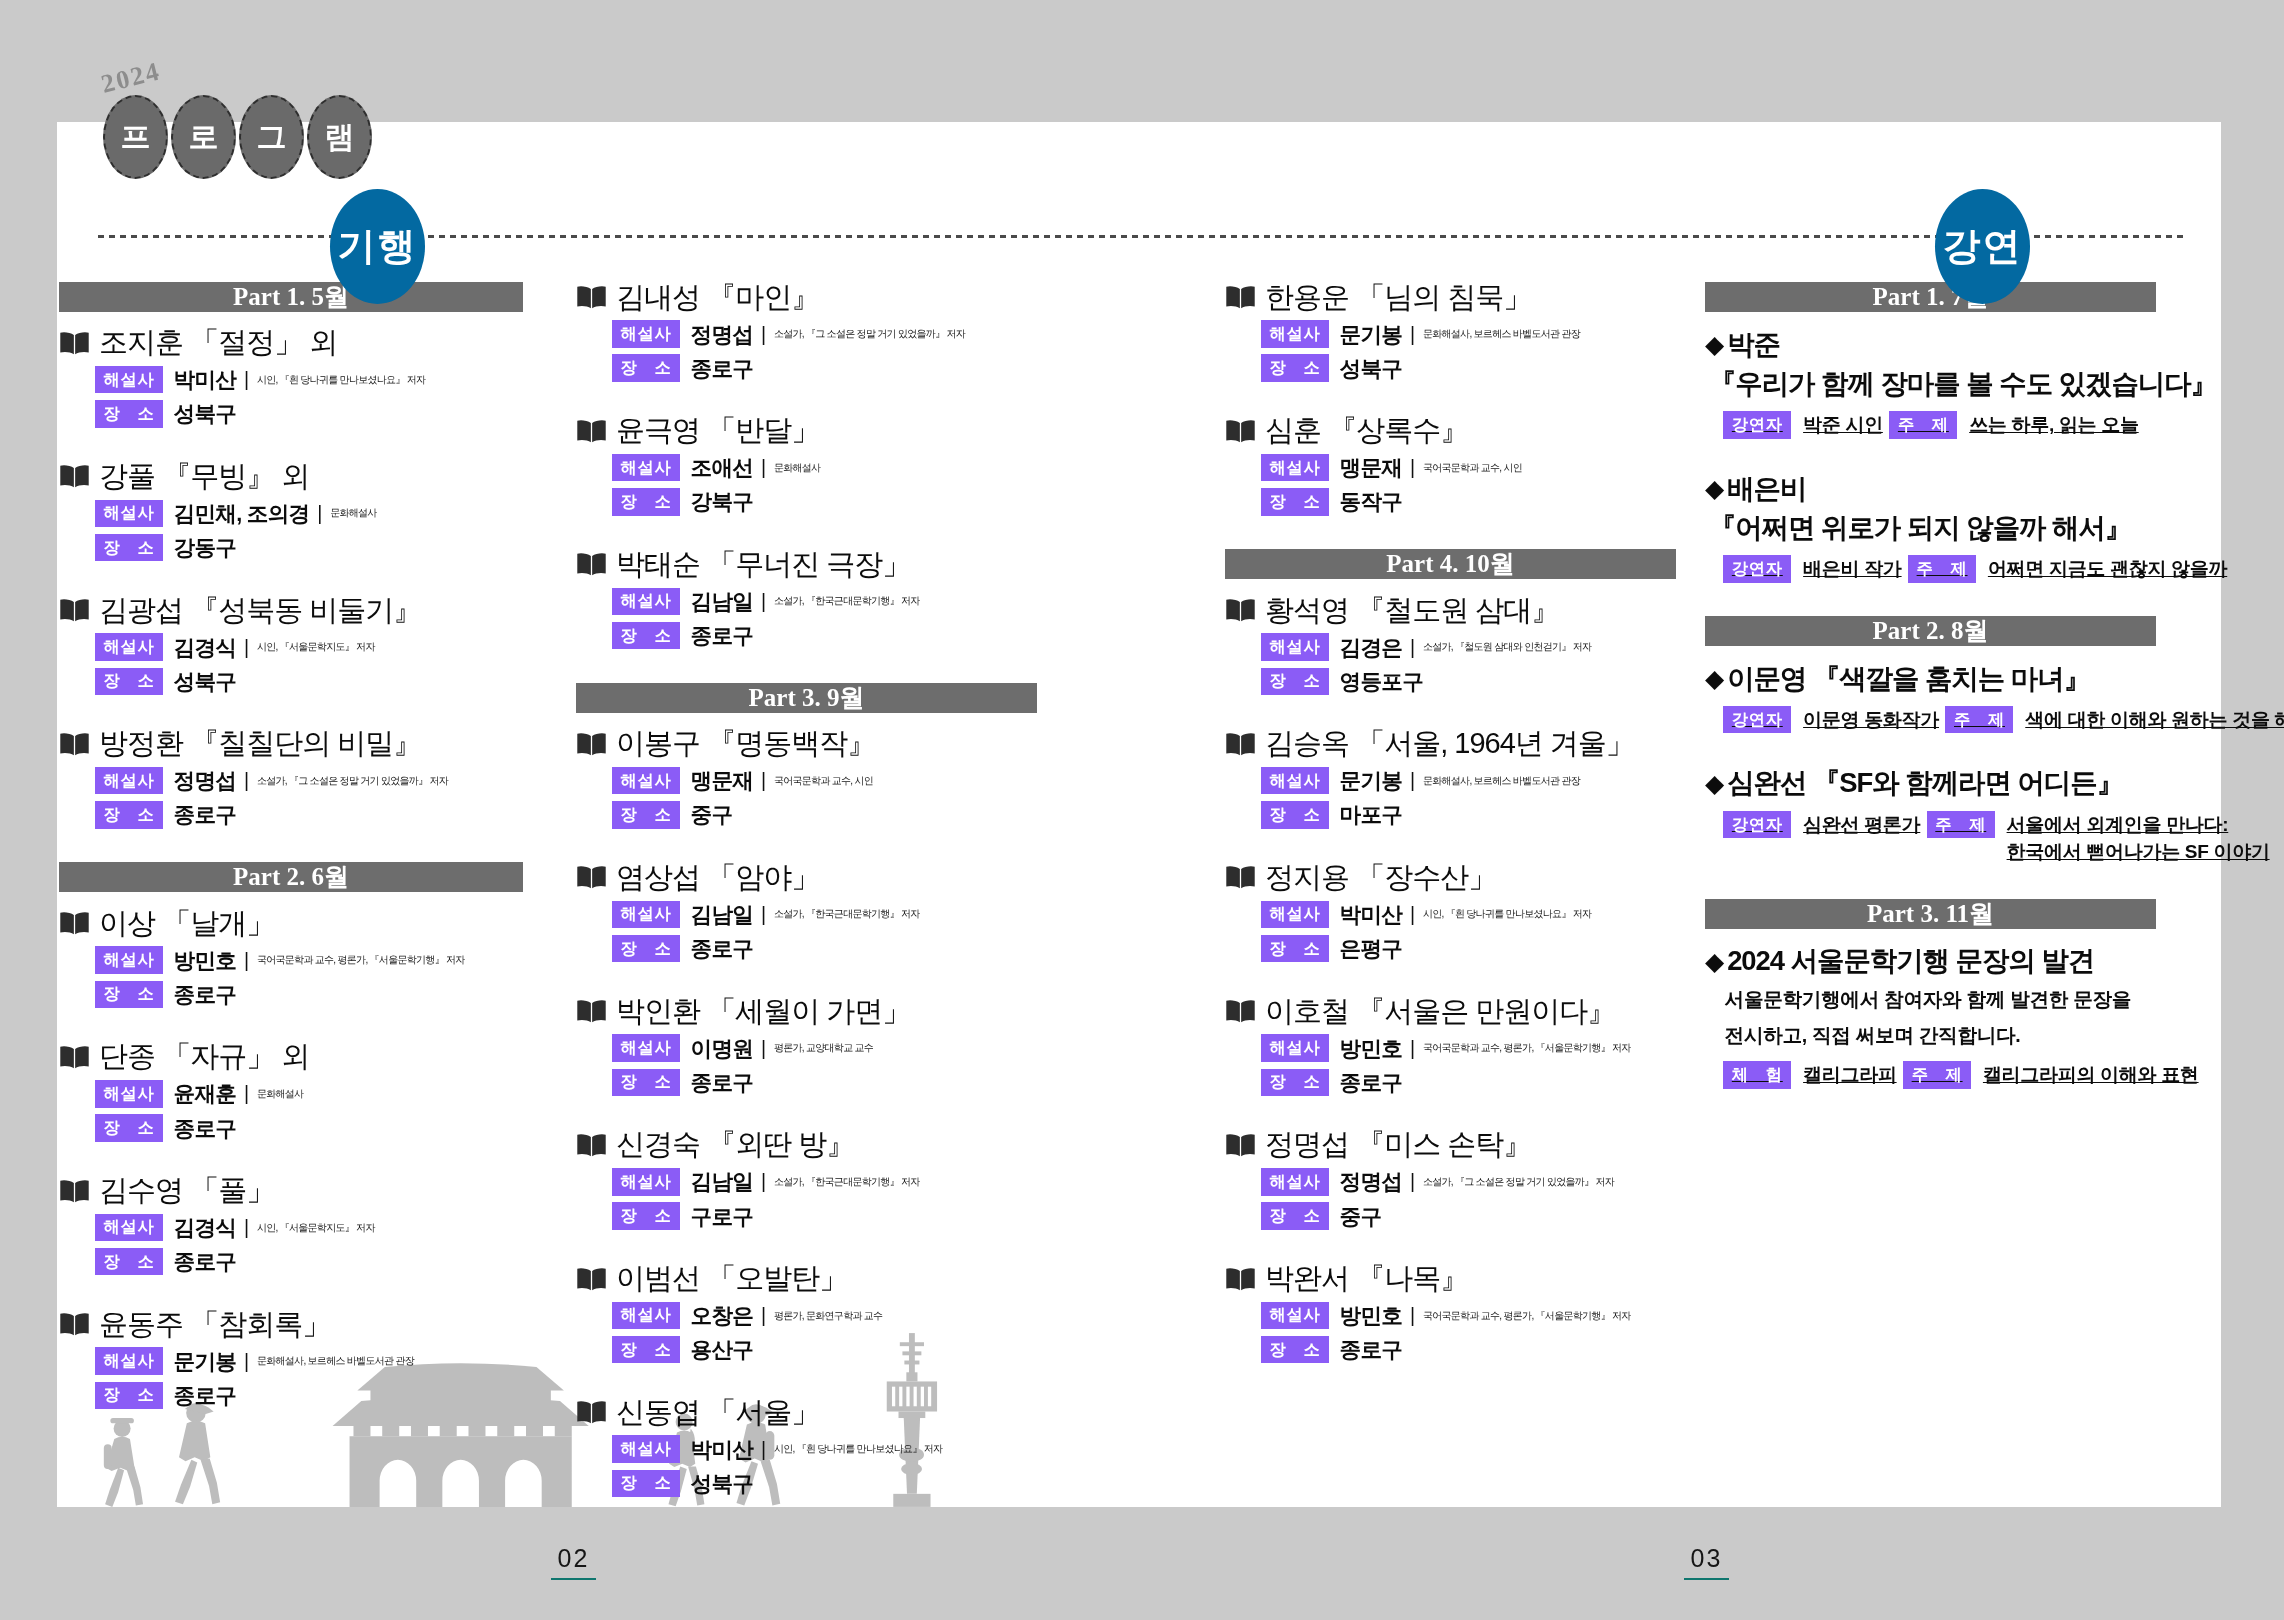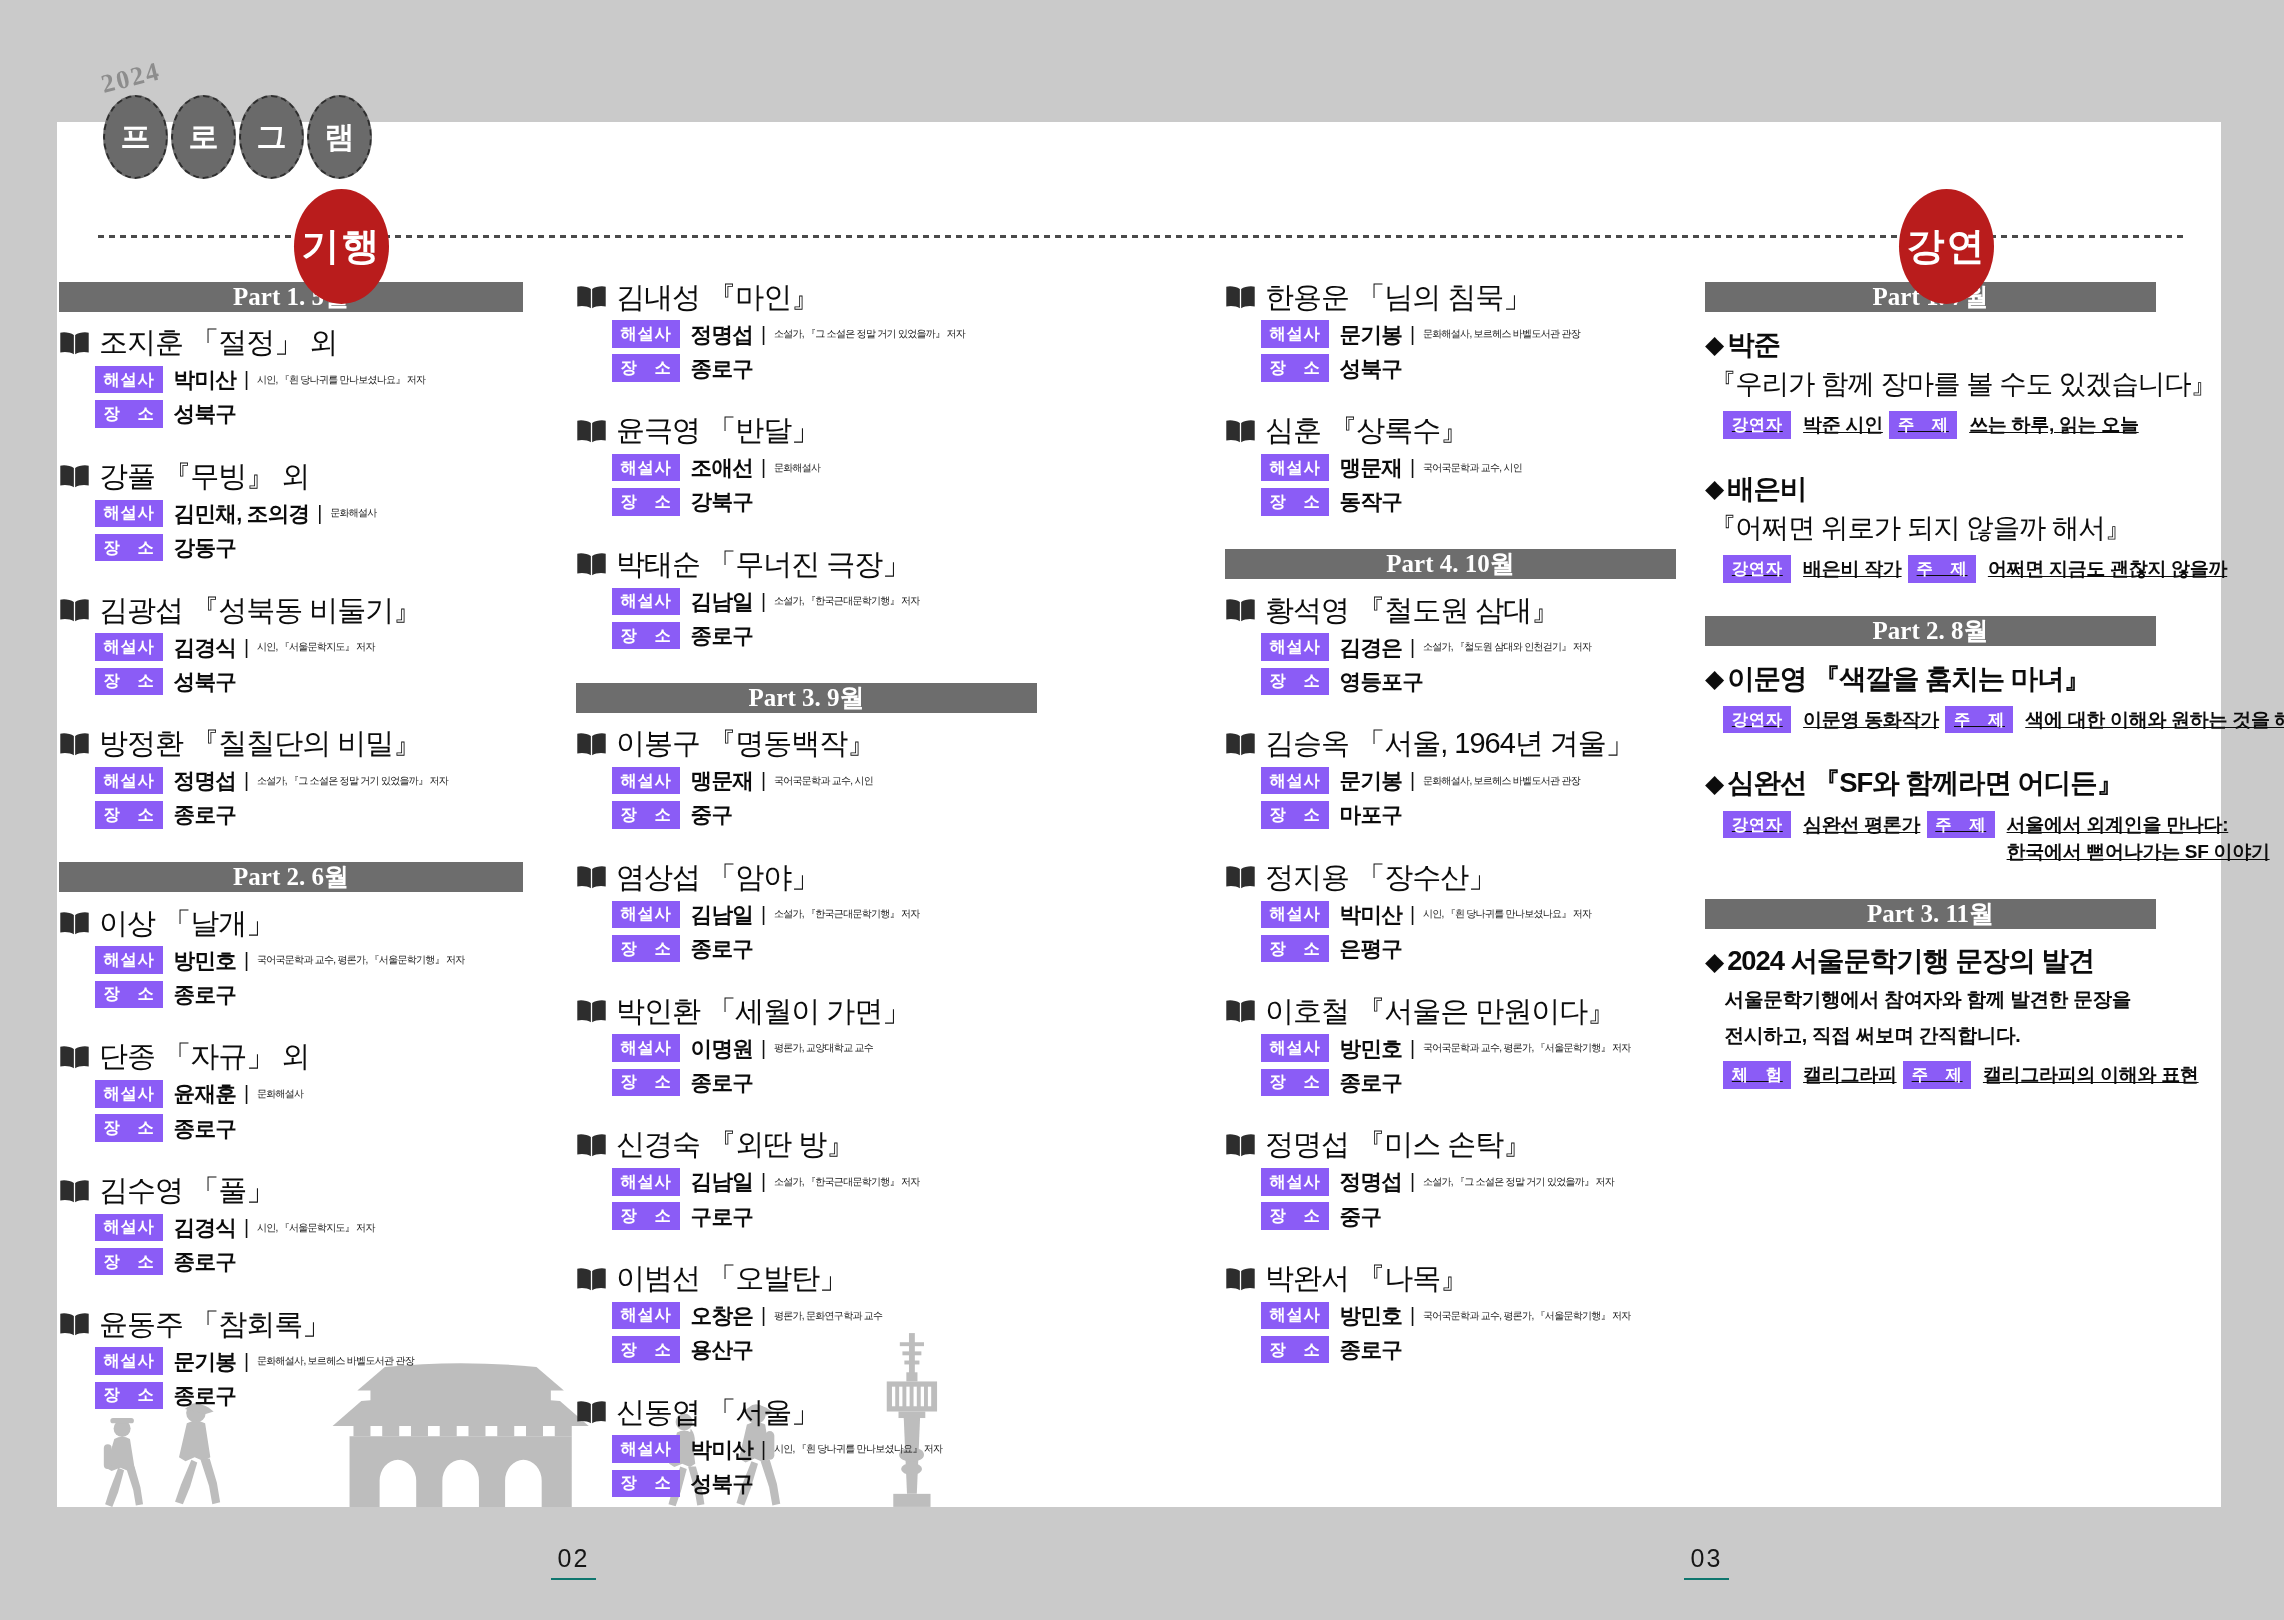--- a/index.html
+++ b/index.html
@@ -30,24 +30,24 @@
   }
   #pc0{left:103px;} #pc1{left:171px;} #pc2{left:239px;} #pc3{left:307px;}
 
   .dash-line {
     position:absolute; left:98px; top:235px; width:2087px; height:2.6px;
     background:repeating-linear-gradient(90deg,#4a4a4a 0 5.9px,transparent 5.9px 11px);
     z-index:1;
   }
   .section-badge {
     position:absolute; top:189px; width:95px; height:115px;
-    background:#b91c1c; border-radius:50%;
+    background:#0369a1; border-radius:50%;
     display:flex; align-items:center; justify-content:center;
     color:#fff; font-family:"Liberation Serif","DejaVu Serif",serif;
-    font-size:38px; font-weight:700; letter-spacing:2px; z-index:3;
+    font-size:38px; font-weight:700; letter-spacing:2px; z-index:3;margin-left:36px;
   }
   #tour-badge{left:294px;} #lecture-badge{left:1899px;}
 
   .col { position:absolute; top:282px; z-index:2; }
   #tour-col-0{left:59px;  width:464px;}
   #tour-col-1{left:576px; width:461px;}
   #tour-col-2{left:1225px;width:451px;}
   #lecture-col{left:1705px;width:451px;}
 
   .part-bar {
@@ -70,21 +70,21 @@
     display:flex; align-items:center; justify-content:center; flex:none;
   }
   .name { font-size:21.6px; font-weight:800; margin-left:10.5px; letter-spacing:-0.7px; }
   .sep  { font-size:19.6px; font-weight:400; margin:0 7.8px; color:#111; }
   .desc { font-size:10px; font-weight:400; color:#151515; letter-spacing:-0.7px; }
 
   .lecture { margin-bottom:33px; }
   .lec-heading { display:flex; align-items:center; height:34px; white-space:nowrap;
     font-size:27.4px; font-weight:800; letter-spacing:-1px; }
   .diamond { font-size:25px; margin-right:3.9px; }
-  .lec-heading2 { font-size:27.4px; font-weight:400; letter-spacing:-1px;
+  .lec-heading2 { font-size:27.4px; font-weight:700; letter-spacing:-1px;
     margin:5.2px 0 0 3.9px; height:34px; line-height:34px; white-space:nowrap; }
   .lec-desc { font-size:19.6px; font-weight:700; letter-spacing:-0.3px;
     margin:5.2px 0 0 19.6px; line-height:31px; white-space:nowrap; }
   .lec-rows { margin:10.5px 0 0 18.3px; display:flex; flex-direction:row; gap:6.5px;text-decoration:underline; }
   .lec-row { display:flex; align-items:flex-start; white-space:nowrap; }
   .lec-value { margin-left:11.8px; font-size:19px; font-weight:700; letter-spacing:-0.3px; }
   .lec-value .vline { line-height:27.4px; }
 
   .page-num {
     position:absolute; top:1544px; font-size:25px; letter-spacing:2px;

